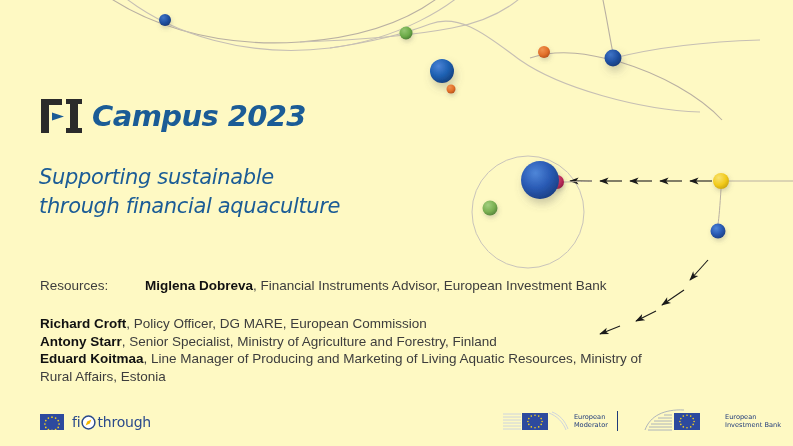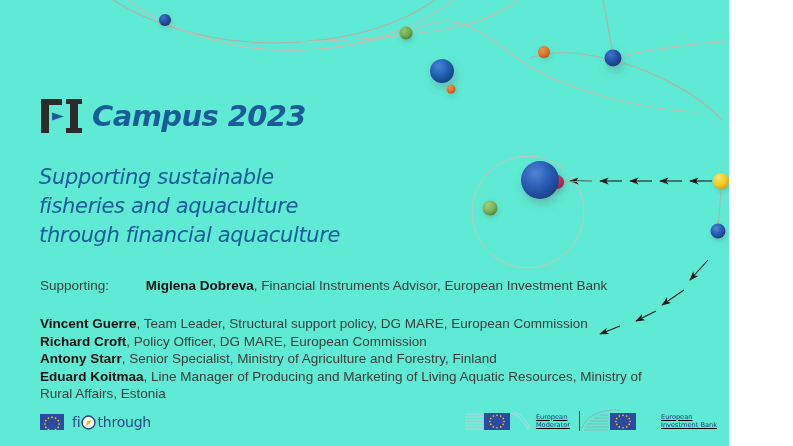--- a/index.html
+++ b/index.html
@@ -5,23 +5,23 @@
   html, body {
     margin: 0;
     padding: 0;
     background: #ffffff;
   }
   body {
     font-family: "Liberation Sans", sans-serif;
   }
   #slide {
     position: relative;
-    width: 729px;
+    width: 793px;
     height: 446px;
-    background: #5eead4;
+    background: #fef9c3;
     overflow: hidden;
   }
 
   
   #decor {
     position: absolute;
     left: 0; top: 0;
     width: 793px; height: 446px;
     pointer-events: none;
   }
@@ -107,21 +107,21 @@
     align-items: center;
     line-height: 1;
     letter-spacing: -0.2px;
   }
   .footer-right {
     position: absolute;
     right: 12px;
     top: 408px;
     display: flex;
     align-items: flex-start;
-    text-decoration: underline;
+    gap: 26px;
   }
   .euflag-logo {
     display: flex;
     align-items: center;
     gap: 5px;
   }
   .euflag-logo .lbl {
     font-family: "DejaVu Sans", sans-serif;
     font-size: 6.6px;
     line-height: 8.2px;
@@ -254,28 +254,26 @@
       <rect x="26" y="3" width="16" height="5" fill="#2b2b2b"></rect>
       <rect x="26" y="32" width="16" height="5" fill="#2b2b2b"></rect>
 
       <path d="M12,16.5 L24,20.5 L12,24.5 Z" fill="#1b5c96"></path>
     </svg>
     <span class="brand-word">Campus 2023</span>
   </div>
 
   <div class="title">
     <span class="title-line">Supporting sustainable</span>
-    <span class="title-line">fisheries and aquaculture</span>
     <span class="title-line">through financial aquaculture</span>
   </div>
 
-  <div class="moderator"><span>Supporting: </span><span class="nm">Miglena Dobreva</span><span>, Financial Instruments Advisor, European Investment Bank</span></div>
+  <div class="moderator"><span>Resources: </span><span class="nm">Miglena Dobreva</span><span>, Financial Instruments Advisor, European Investment Bank</span></div>
 
   <div class="speakers">
-    <p class="speaker"><span class="nm">Vincent Guerre</span><span>, Team Leader, Structural support policy, DG MARE, European Commission</span></p>
     <p class="speaker"><span class="nm">Richard Croft</span><span>, Policy Officer, DG MARE, European Commission</span></p>
     <p class="speaker"><span class="nm">Antony Starr</span><span>, Senior Specialist, Ministry of Agriculture and Forestry, Finland</span></p>
     <p class="speaker"><span class="nm">Eduard Koitmaa</span><span>, Line Manager of Producing and Marketing of Living Aquatic Resources, Ministry of Rural Affairs, Estonia</span></p>
   </div>
 
   <div class="footer-left">
     <svg width="24" height="16" viewBox="0 0 24 16">
       <rect x="0" y="0" width="24" height="16" fill="#2d4a9e"></rect>
       <g fill="#f5d020">
         <circle cx="12" cy="3.2" r="0.85"></circle>

